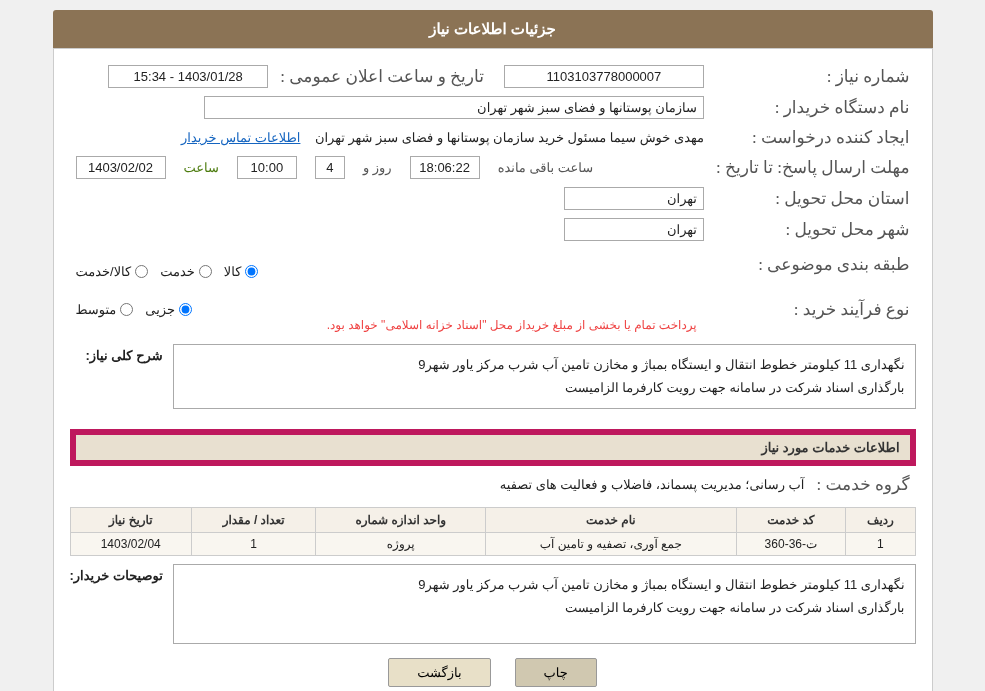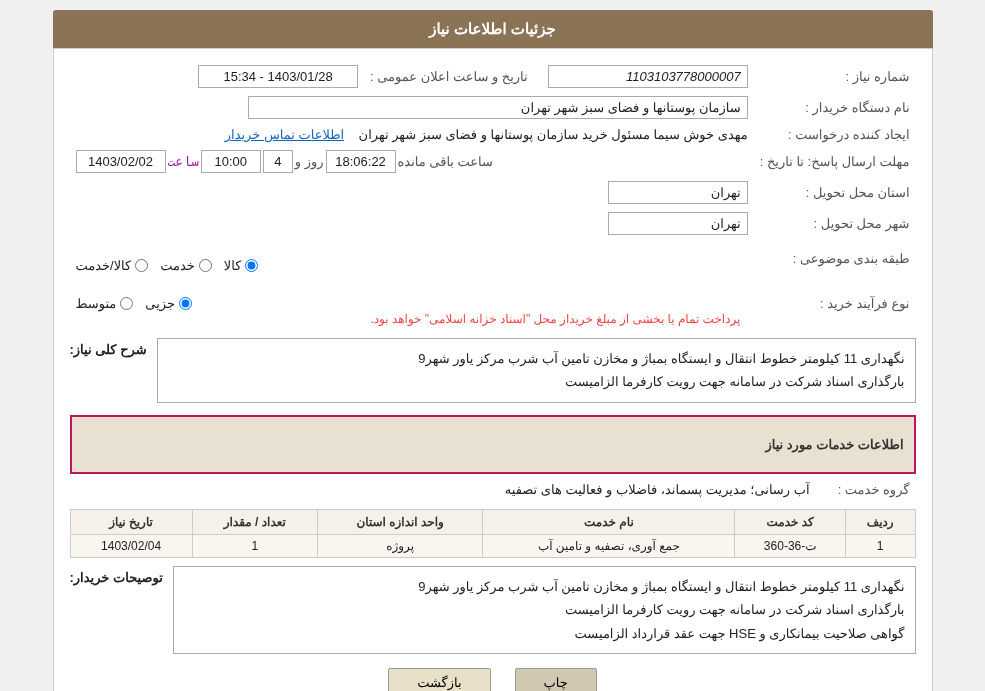--- a/index.html
+++ b/index.html
@@ -37,22 +37,23 @@
       margin-bottom: 8px;
     }
     .info-table td {
       padding: 4px 6px;
       vertical-align: middle;
     }
     .label-cell {
       color: #555;
       text-align: right;
       white-space: nowrap;
-      font-size: 13px;
+      font-size: 17px;
       width: 130px;
+      font-family: Liberation Serif, serif;
     }
     .value-cell {
       text-align: right;
     }
     .value-box {
       border: 1px solid #aaa;
       background: #fff;
       padding: 3px 6px;
       display: inline-block;
       min-width: 180px;
@@ -86,25 +87,25 @@
       margin-top: 15px;
     }
     .radio-item {
       display: flex;
       align-items: center;
       gap: 4px;
       flex-direction: row-reverse;
     }
     .section-title {
       background: #e8e0d0;
-      border: 2px solid #be185d;
-      padding: 20px 10px;
+      border: 6px solid #be185d;
+      padding: 5px 10px;
       font-weight: bold;
       color: #333;
-      margin: 12px 0 4px 0;
+      margin: 20px 0 4px 0;
       font-size: 13px;
     }
     .description-box {
       border: 1px solid #aaa;
       background: #fff;
       padding: 8px 10px;
       font-size: 13px;
       text-align: right;
       line-height: 1.8;
       width: 100%;
@@ -159,42 +160,42 @@
       border: 1px solid #999;
       padding: 6px 28px;
       font-size: 13px;
       cursor: pointer;
       border-radius: 2px;
       font-family: Tahoma, Arial, sans-serif;
     }
     .date-row {
       display: flex;
       align-items: center;
-      gap: 2px;
+      gap: 18px;
       flex-direction: row-reverse;
     }
     .tbl-row-alt {
       background: #f9f6f0;
     }
   </style>
 </head>
 <body>
 
 <div class="page-wrapper">
 
   <div class="header-bar">جزئیات اطلاعات نیاز</div>
 
   <div class="main-card">
 
     <table class="info-table">
       <tbody>
           <tr>
         <td class="label-cell">شماره نیاز :</td>
         <td class="value-cell" style="width:220px;">
-          <span class="value-box" style="min-width:200px;text-align:right;font-style:italic;">1103103778000007</span>
+          <span class="value-box" style="min-width:200px;text-align:center;">1103103778000007</span>
         </td>
         <td class="label-cell" style="text-align:right;">تاریخ و ساعت اعلان عمومی :</td>
         <td class="value-cell">
           <span class="value-box" style="min-width:160px;text-align:center;">1403/01/28 - 15:34</span>
         </td>
       </tr>
 
       <tr>
         <td class="label-cell">نام دستگاه خریدار :</td>
         <td class="value-cell" colspan="3">
@@ -209,21 +210,21 @@
           &nbsp;&nbsp;
           <span class="link-blue">اطلاعات تماس خریدار</span>
         </td>
       </tr>
 
       <tr>
         <td class="label-cell">مهلت ارسال پاسخ: تا تاریخ :</td>
         <td class="value-cell" colspan="3">
           <div class="date-row">
             <span class="small-box" style="width:90px;text-align:center;">1403/02/02</span>
-            <span style="color:#a21caf;font-family:Liberation Mono, monospace;">ساعت</span>
+            <span style="color:#4d7c0f;">ساعت</span>
             <span class="small-box" style="width:60px;text-align:center;">10:00</span>
             <span class="small-box" style="width:30px;text-align:center;">4</span>
             <span style="color:#555;">روز و</span>
             <span class="small-box" style="width:70px;text-align:center;">18:06:22</span>
             <span style="color:#555;">ساعت باقی مانده</span>
           </div>
         </td>
       </tr>
 
       <tr>
@@ -273,21 +274,21 @@
               <input type="radio" name="proc" checked="" style="">
             </div>
           </div>
           &nbsp;
           <span style="font-size:12px;color:#ef4444;">پرداخت تمام یا بخشی از مبلغ خریداز محل "اسناد خزانه اسلامی" خواهد بود.</span>
         </td>
       </tr>
     </tbody>
       </table>
 
-    <div style="margin: 8px 0 4px 0; display:flex; align-items:flex-start; gap:10px; flex-direction:row-reverse;">
+    <div style="margin: 8px 0 4px 16px; display:flex; align-items:flex-start; gap:10px; flex-direction:row-reverse;">
       <div style="font-weight:bold; white-space:nowrap; padding-top:4px;">شرح کلی نیاز:</div>
       <div class="description-box">
         <div>نگهداری 11 کیلومتر خطوط انتقال و ایستگاه بمباژ و مخازن تامین آب شرب مرکز یاور شهر9</div>
         <div>بارگذاری اسناد شرکت در سامانه جهت رویت کارفرما الزامیست</div>
       </div>
     </div>
 
     <div class="section-title">اطلاعات خدمات مورد نیاز</div>
 
     <table class="info-table">
@@ -298,21 +299,21 @@
       </tr>
     </tbody>
       </table>
 
     <table class="services-table">
       <thead>
         <tr>
           <th>ردیف</th>
           <th>کد خدمت</th>
           <th>نام خدمت</th>
-          <th>واحد اندازه استان</th>
+          <th>واحد اندازه شماره</th>
           <th>تعداد / مقدار</th>
           <th>تاریخ نیاز</th>
         </tr>
       </thead>
       <tbody>
         <tr class="tbl-row-alt">
           <td>1</td>
           <td>ت-36-360</td>
           <td>جمع آوری، تصفیه و تامین آب</td>
           <td>پروژه</td>
@@ -320,21 +321,20 @@
           <td>1403/02/04</td>
         </tr>
       </tbody>
     </table>
 
     <div style="margin: 8px 0 4px 0; display:flex; align-items:flex-start; gap:10px; flex-direction:row-reverse;">
       <div style="font-weight:bold; white-space:nowrap; padding-top:4px;">توصیحات خریدار:</div>
       <div class="buyer-notes">
         <div>نگهداری 11 کیلومتر خطوط انتقال و ایستگاه بمباژ و مخازن تامین آب شرب مرکز یاور شهر9</div>
         <div>بارگذاری اسناد شرکت در سامانه جهت رویت کارفرما الزامیست</div>
-        <div>گواهی صلاحیت بیمانکاری و  HSE  جهت عقد قرارداد الزامیست</div>
       </div>
     </div>
 
     <div class="buttons-row">
       <button class="btn-back">بازگشت</button>
       <button class="btn-print">چاپ</button>
     </div>
   </div>
 </div>
 

